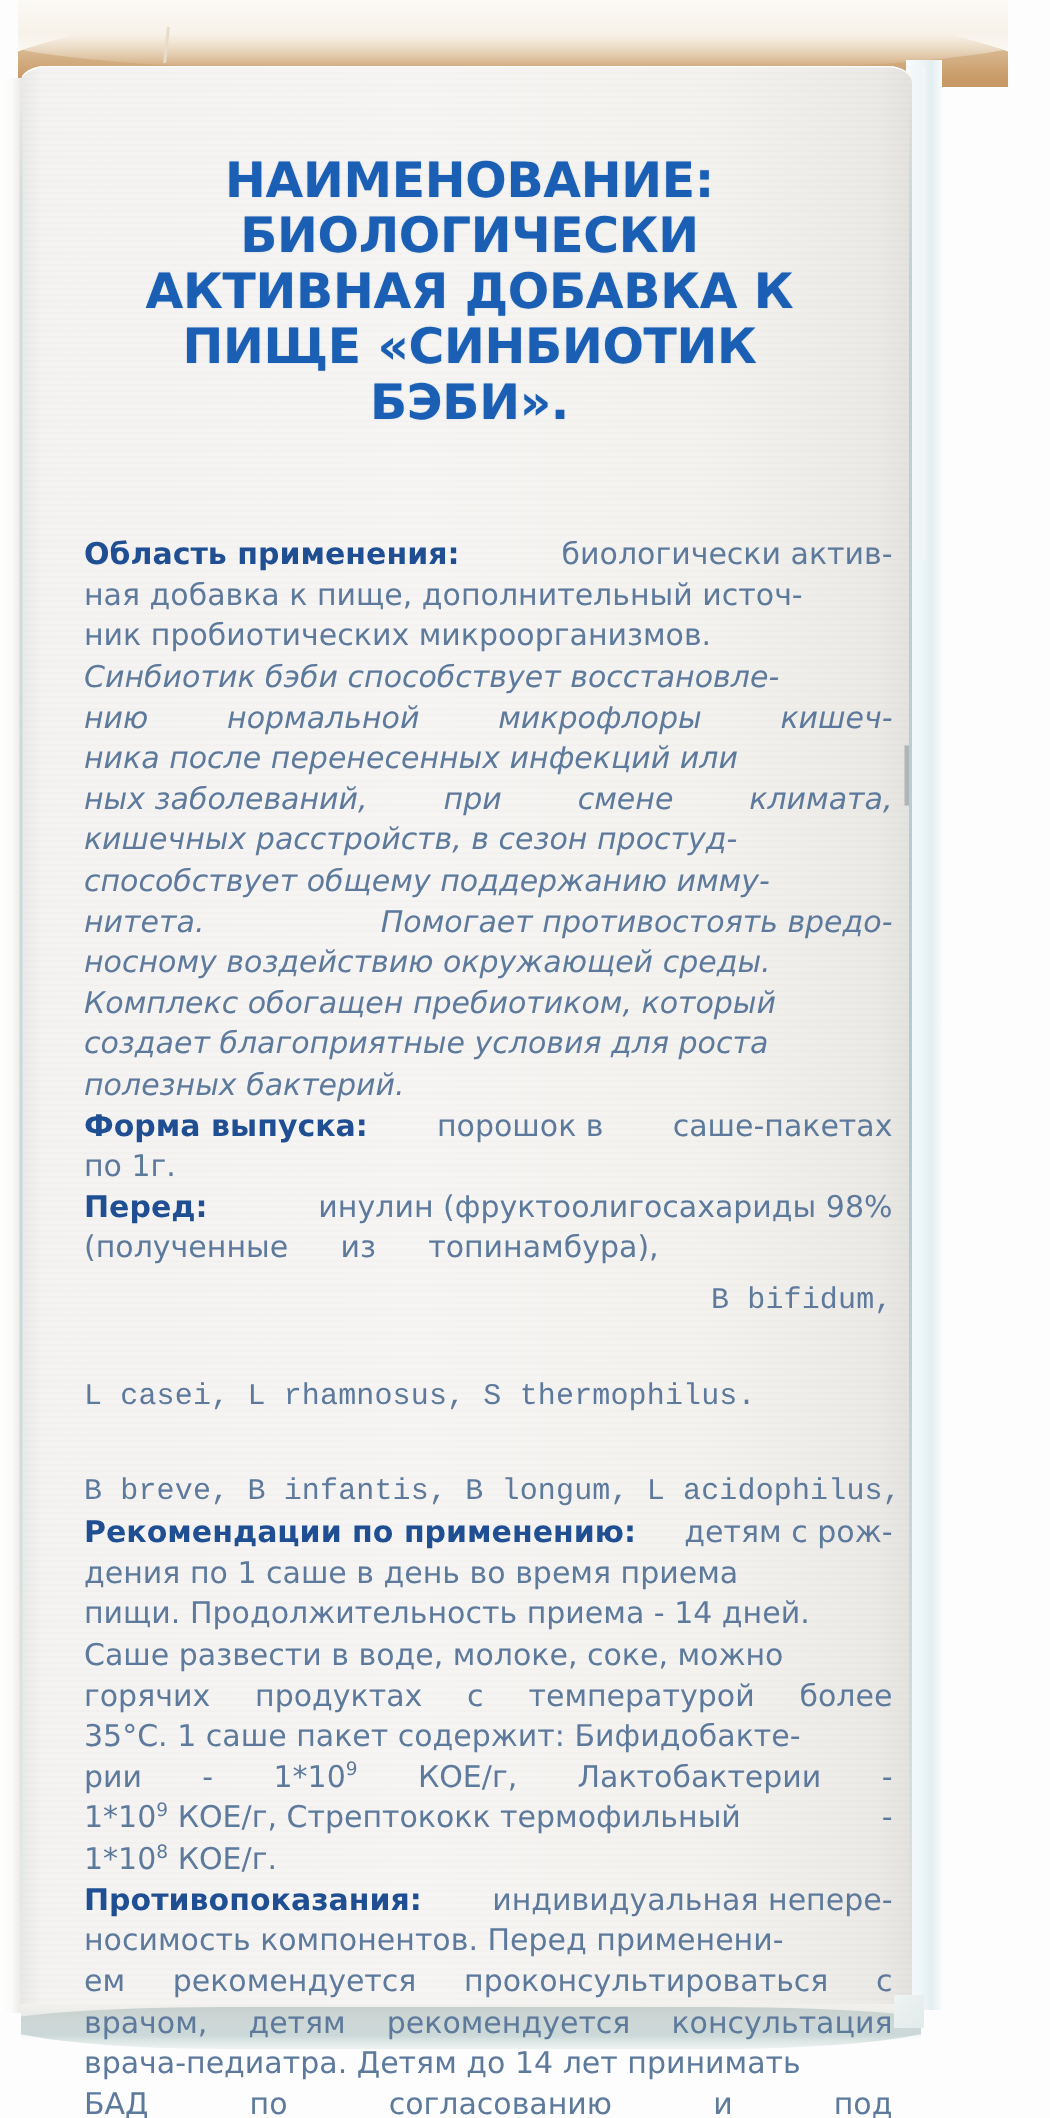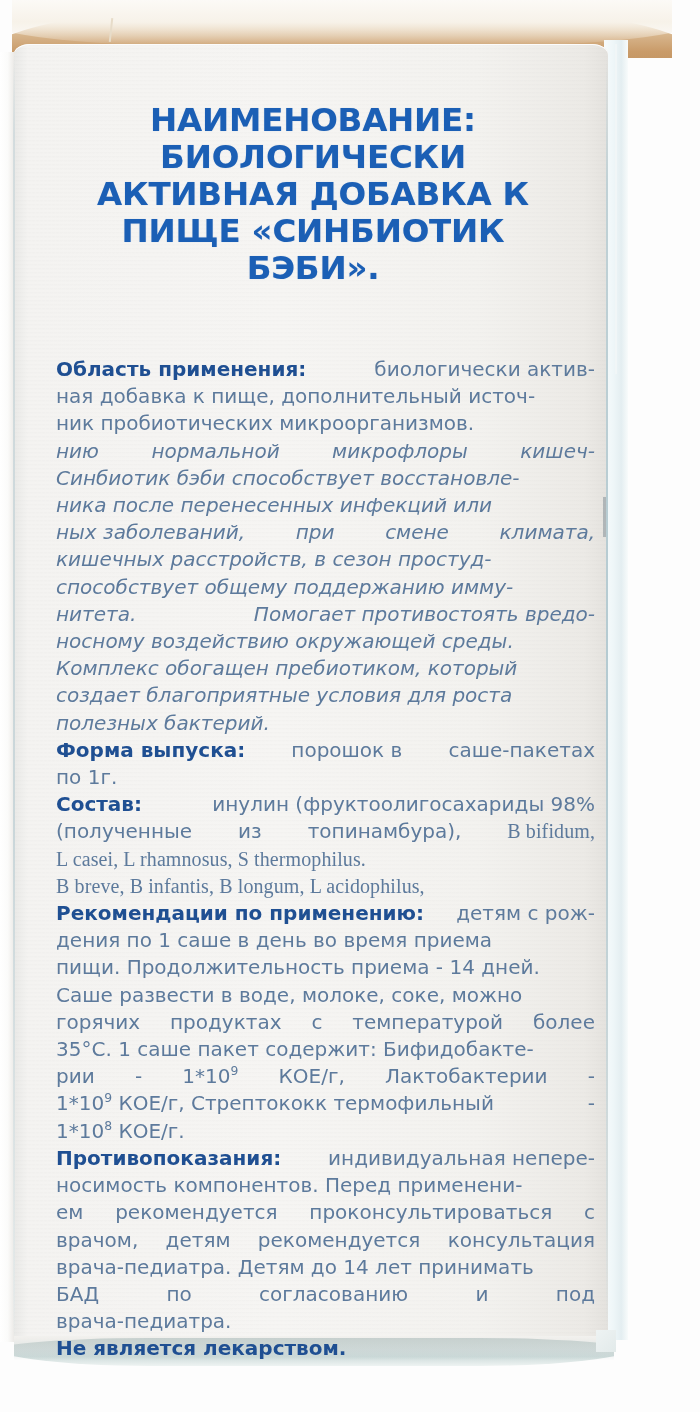--- a/index.html
+++ b/index.html
@@ -257,22 +257,23 @@
     white-space: nowrap;
   }
   .ln.just > span { display: inline-block; }
 
   .italic {
     font-style: italic;
     font-family: "DejaVu Sans", "Liberation Sans", sans-serif;
   }
 
   .latin {
-    font-family: Liberation Serif, serif;
+    font-family: Liberation Mono, monospace;
     letter-spacing: .1px;
+    margin-top: 36px;
   }
 
   .final-note {
     font-weight: bold;
     color: #1f4f92;
     display: block;
   }
 
   sup {
     font-size: 0.62em;
@@ -320,27 +321,27 @@
     <div class="body-block">
 
       <div class="para">
         <span class="ln just">
           <span class="lbl">Область применения:</span>
           <span> биологически актив-</span>
         </span>
         <span class="ln">ная добавка к пище, дополнительный источ-</span>
         <span class="ln">ник пробиотических микроорганизмов.</span>
 
+        <span class="ln italic">Синбиотик бэби способствует восстановле-</span>
         <span class="ln just italic">
           <span>нию</span>
           <span>нормальной</span>
           <span>микрофлоры</span>
           <span>кишеч-</span>
         </span>
-        <span class="ln italic">Синбиотик бэби способствует восстановле-</span>
         <span class="ln italic">ника после перенесенных инфекций или</span>
         <span class="ln just italic">
           <span>ных заболеваний,</span>
           <span>при</span>
           <span>смене</span>
           <span>климата,</span>
         </span>
         <span class="ln italic">кишечных расстройств, в сезон простуд-</span>
         <span class="ln italic">способствует общему поддержанию имму-</span>
         <span class="ln just italic">
@@ -357,21 +358,21 @@
         <span class="ln just">
           <span class="lbl">Форма выпуска:</span>
           <span> порошок в</span>
           <span>саше-пакетах</span>
         </span>
         <span class="ln">по 1г.</span>
       </div>
 
       <div class="para">
         <span class="ln just">
-          <span class="lbl">Состав:</span>
+          <span class="lbl">Перед:</span>
           <span> инулин (фруктоолигосахариды 98%</span>
         </span>
         <span class="ln just">
           <span>(полученные</span>
           <span>из</span>
           <span>топинамбура),</span>
           <span class="latin">B bifidum,</span>
         </span>
         <span class="ln latin">L casei, L rhamnosus, S thermophilus.</span>
         <span class="ln latin">B breve, B infantis, B longum, L acidophilus,</span>

